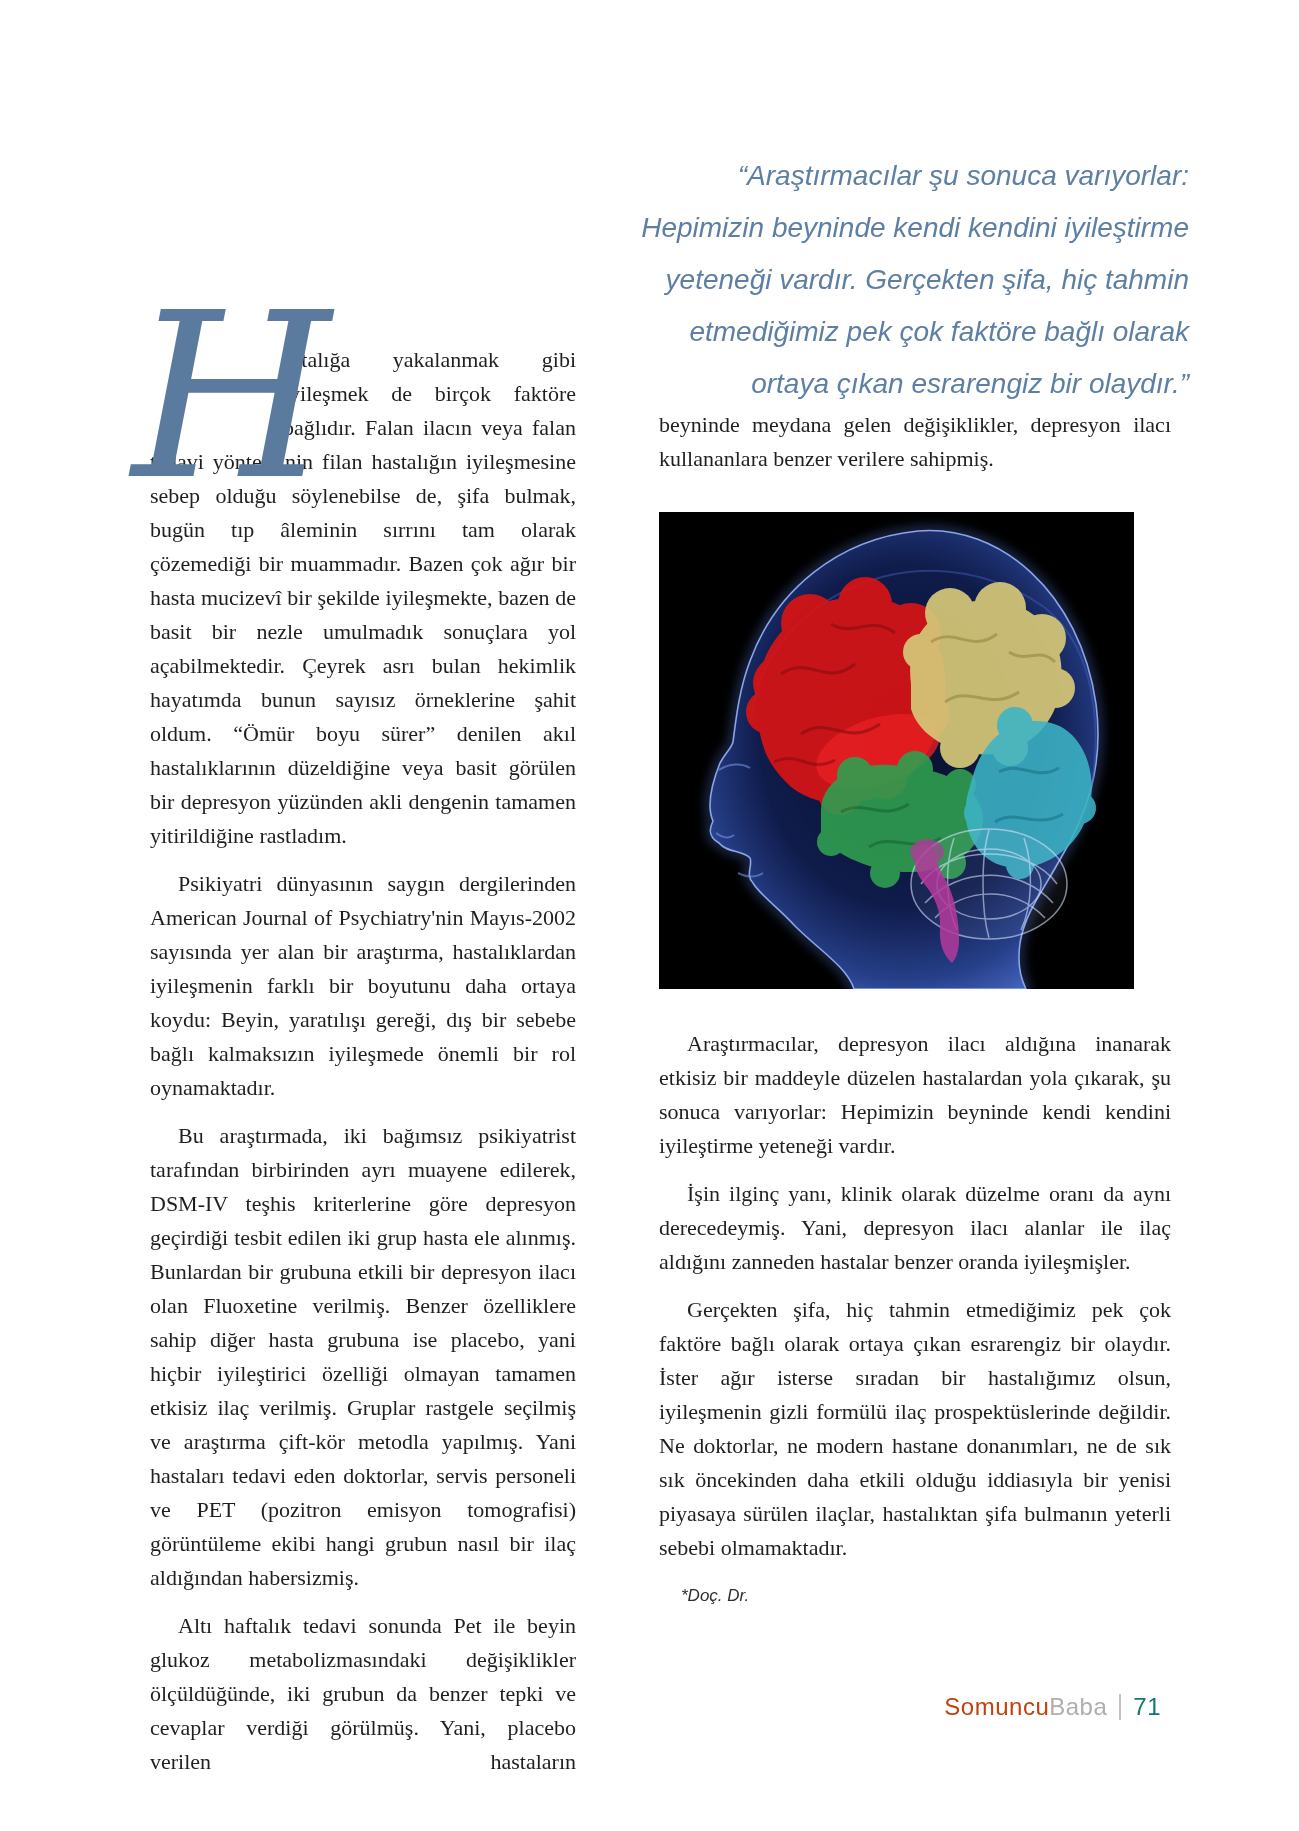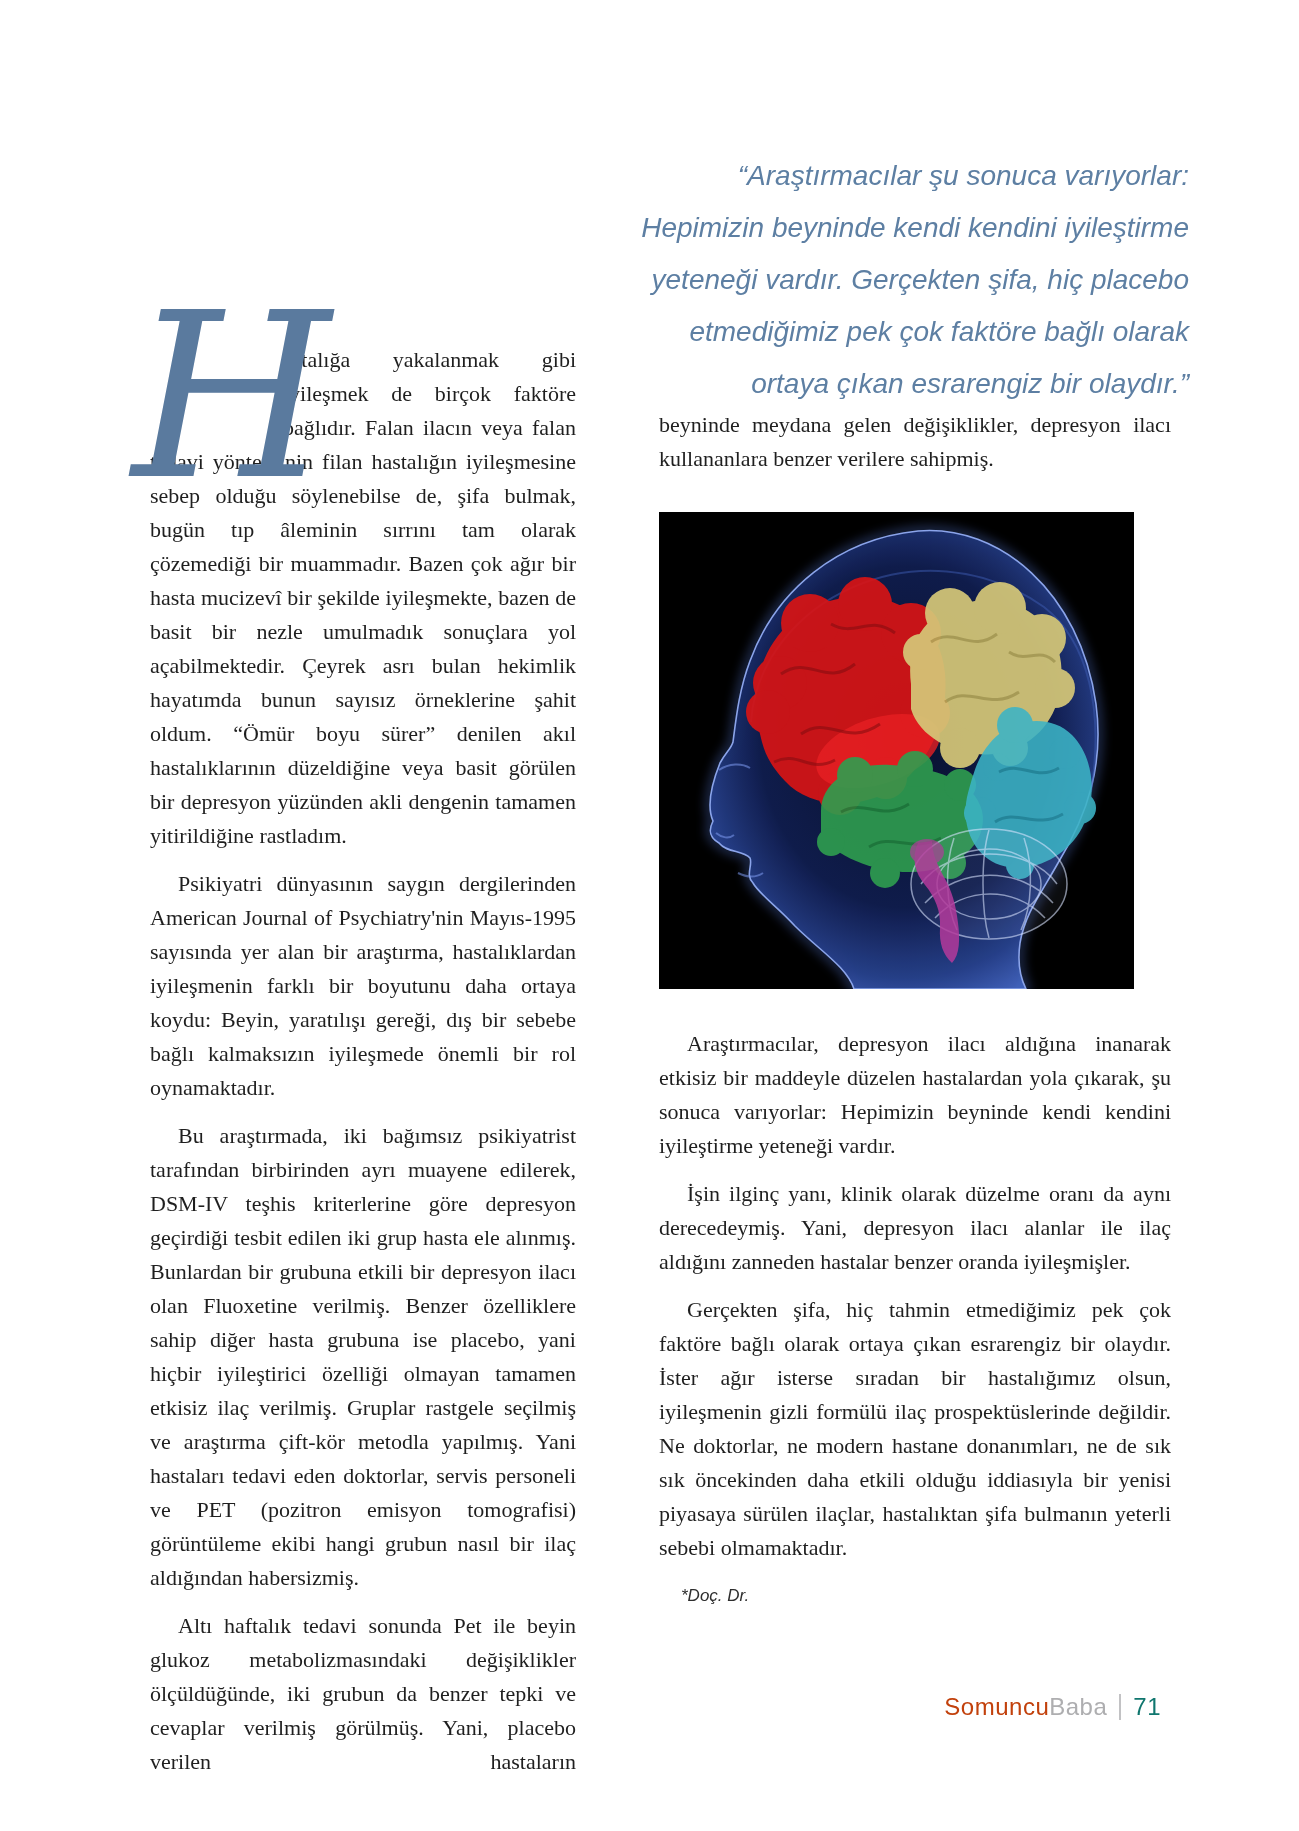--- a/index.html
+++ b/index.html
@@ -42,32 +42,32 @@
   .pagenum{color:#0f766e;}
 </style>
 </head>
 <body>
 
 <div class="page">
 
   <div class="quote">
     <div>“Araştırmacılar şu sonuca varıyorlar:</div>
     <div>Hepimizin beyninde kendi kendini iyileştirme</div>
-    <div>yeteneği vardır. Gerçekten şifa, hiç placebo</div>
+    <div>yeteneği vardır. Gerçekten şifa, hiç tahmin</div>
     <div>etmediğimiz pek çok faktöre bağlı olarak</div>
     <div>ortaya çıkan esrarengiz bir olaydır.”</div>
   </div>
 
   <div class="col col-left">
     <p><span class="dropcap-float">
           <span class="dropcap-glyph">H</span>
         </span><span>astalığa yakalanmak gibi iyileşmek de birçok faktöre bağlıdır. Falan ilacın veya falan tedavi yönteminin filan hastalığın iyileşmesine sebep olduğu söylenebilse de, şifa bulmak, bugün tıp âleminin sırrını tam olarak çözemediği bir muammadır. Bazen çok ağır bir hasta mucizevî bir şekilde iyileşmekte, bazen de basit bir nezle umulmadık sonuçlara yol açabilmektedir. Çeyrek asrı bulan hekimlik hayatımda bunun sayısız örneklerine şahit oldum. “Ömür boyu sürer” denilen akıl hastalıklarının düzeldiğine veya basit görülen bir depresyon yüzünden akli dengenin tamamen yitirildiğine rastladım.</span></p>
-    <p class="ind">Psikiyatri dünyasının saygın dergilerinden American Journal of Psychiatry'nin Mayıs-1995 sayısında yer alan bir araştırma, hastalıklardan iyileşmenin farklı bir boyutunu daha ortaya koydu: Beyin, yaratılışı gereği, dış bir sebebe bağlı kalmaksızın iyileşmede önemli bir rol oynamaktadır.</p>
+    <p class="ind">Psikiyatri dünyasının saygın dergilerinden American Journal of Psychiatry'nin Mayıs-2002 sayısında yer alan bir araştırma, hastalıklardan iyileşmenin farklı bir boyutunu daha ortaya koydu: Beyin, yaratılışı gereği, dış bir sebebe bağlı kalmaksızın iyileşmede önemli bir rol oynamaktadır.</p>
     <p class="ind">Bu araştırmada, iki bağımsız psikiyatrist tarafından birbirinden ayrı muayene edilerek, DSM-IV teşhis kriterlerine göre depresyon geçirdiği tesbit edilen iki grup hasta ele alınmış. Bunlardan bir grubuna etkili bir depresyon ilacı olan Fluoxetine verilmiş. Benzer özelliklere sahip diğer hasta grubuna ise placebo, yani hiçbir iyileştirici özelliği olmayan tamamen etkisiz ilaç verilmiş. Gruplar rastgele seçilmiş ve araştırma çift-kör metodla yapılmış. Yani hastaları tedavi eden doktorlar, servis personeli ve PET (pozitron emisyon tomografisi) görüntüleme ekibi hangi grubun nasıl bir ilaç aldığından habersizmiş.</p>
-    <p class="ind cont">Altı haftalık tedavi sonunda Pet ile beyin glukoz metabolizmasındaki değişiklikler ölçüldüğünde, iki grubun da benzer tepki ve cevaplar verilmiş görülmüş. Yani, placebo verilen hastaların</p>
+    <p class="ind cont">Altı haftalık tedavi sonunda Pet ile beyin glukoz metabolizmasındaki değişiklikler ölçüldüğünde, iki grubun da benzer tepki ve cevaplar verdiği görülmüş. Yani, placebo verilen hastaların</p>
   </div>
 
   <div class="col col-right">
     <p>beyninde meydana gelen değişiklikler, depresyon ilacı kullananlara benzer verilere sahipmiş.</p>
 
     <figure class="brainfig" style="margin-left:0;margin-right:0;">
       <svg width="475" height="477" viewBox="0 0 475 477" role="img">
         <defs>
           <radialGradient id="hg" cx="50%" cy="45%" r="62%">
             <stop offset="0%" stop-color="#0a1130"></stop>

